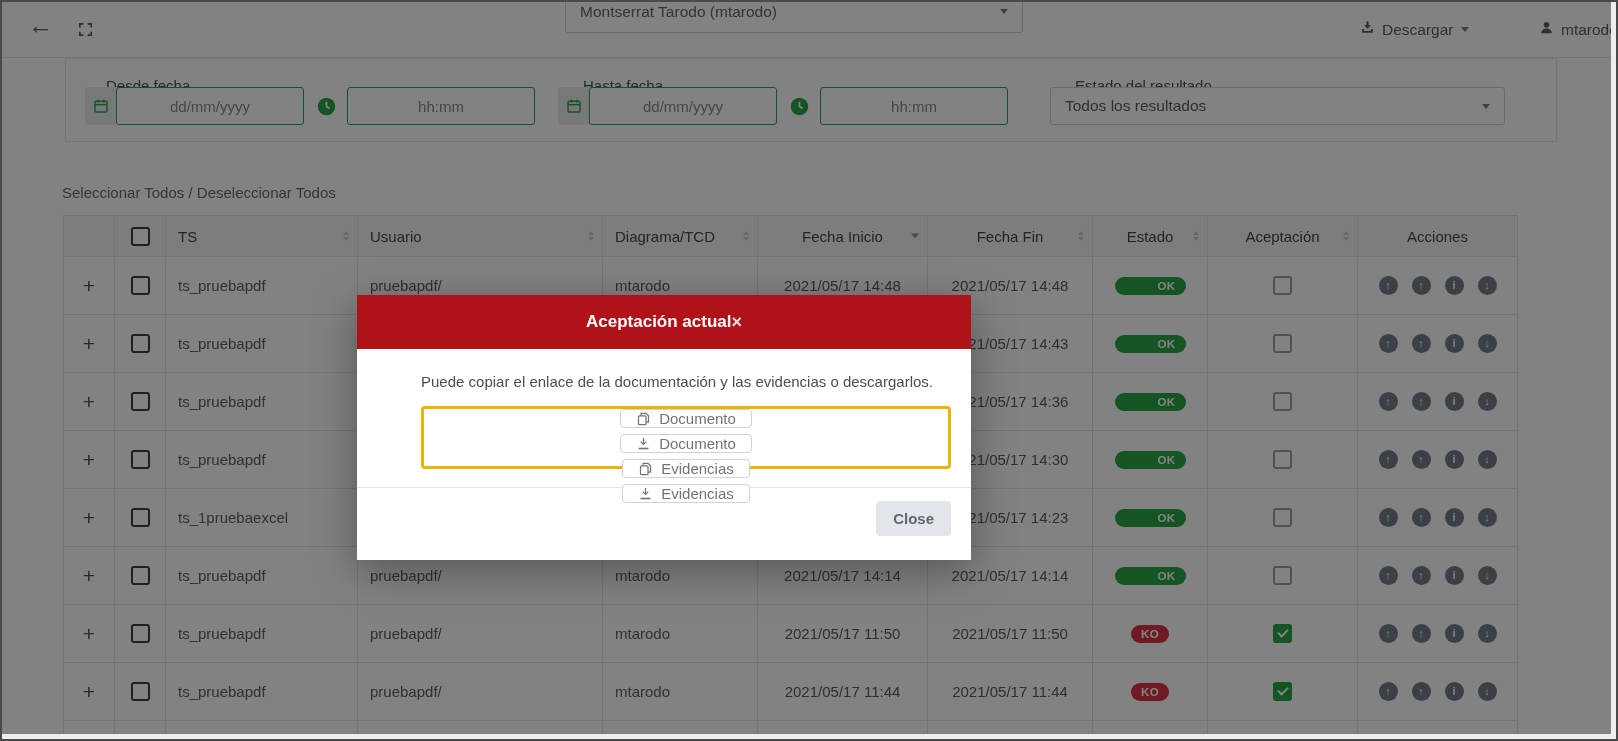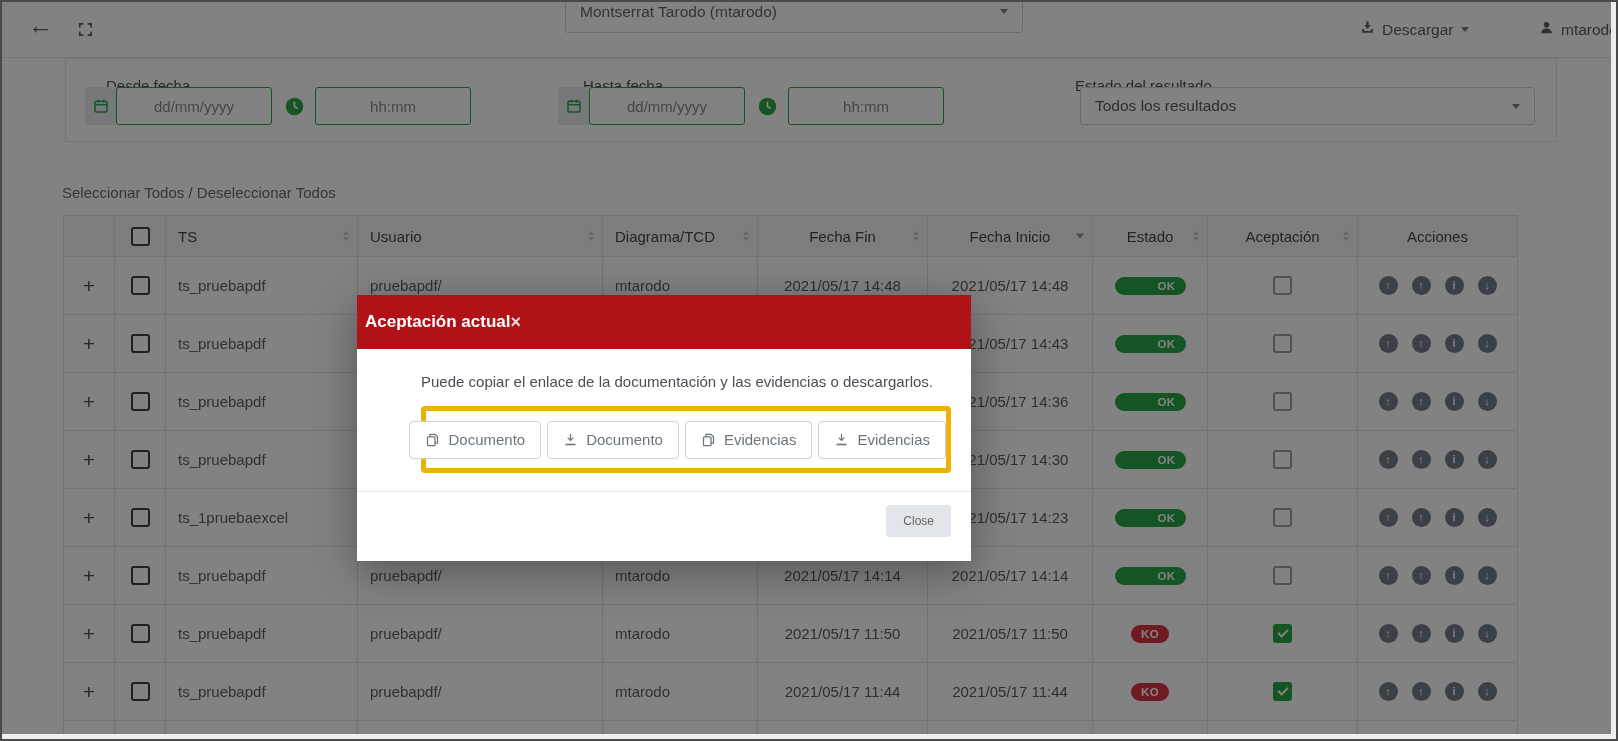--- a/index.html
+++ b/index.html
@@ -17,21 +17,21 @@
   .caret{width:0;height:0;border-left:4.5px solid transparent;border-right:4.5px solid transparent;border-top:5.5px solid #7a8086;display:inline-block;}
   .menu{position:absolute;top:0;height:55px;display:flex;align-items:center;gap:7px;color:#575e66;font-size:15.5px;cursor:pointer;}
   .menu-descargar{left:1358px;}
   .menu-user{left:1537px;}
 
   
   .filter-card{position:absolute;left:63px;top:56px;width:1492px;height:84px;border:1px solid #e2e5e8;box-sizing:border-box;background:#fff;}
   .flabel{position:absolute;top:18px;font-size:15px;color:#4c5257;}
   .fgroup{position:absolute;top:28px;display:flex;align-items:center;}
   .addon{width:31px;height:38px;background:#e9ecef;display:flex;align-items:center;justify-content:center;border-radius:3px 0 0 3px;}
-  .finput{width:156px;height:38px;box-sizing:border-box;border:1px solid #28a745;border-radius:3px;background:#fff;
+  .finput{width:188px;height:38px;box-sizing:border-box;border:1px solid #28a745;border-radius:3px;background:#fff;
           text-align:center;font-size:15px;color:#495057;font-family:"Liberation Sans","DejaVu Sans",sans-serif;outline:none;}
   .finput::placeholder{color:#838a91;}
   .clockwrap{margin:0 11px 0 13px;display:flex;align-items:center;}
   .fselect{position:absolute;top:28px;width:455px;height:38px;border:1px solid #cfd4da;border-radius:3px;box-sizing:border-box;
            display:flex;align-items:center;justify-content:space-between;padding:0 14px;font-size:15.5px;color:#565c63;background:#fff;cursor:pointer;}
 
   
   .select-links{position:absolute;left:60px;top:182px;font-size:15px;color:#656c73;cursor:pointer;}
 
   
@@ -58,32 +58,32 @@
   .badge.ok{background:#28a745;padding-left:41px;}
   .badge.ko{background:#dc3545;}
   .actions{gap:14px;}
   .acircle{width:19px;height:19px;border-radius:50%;background:#747f89;color:#fff;display:flex;align-items:center;justify-content:center;cursor:pointer;flex:0 0 auto;}
   .glyph{font-size:11px;font-weight:bold;line-height:1;}
   .datecell{color:#575d64;}
 
   
   .overlay{position:absolute;inset:0;background:rgba(0,0,0,0.49);z-index:50;}
   .modal{position:absolute;left:355px;top:293px;width:614px;background:#fff;z-index:100;box-shadow:0 10px 40px rgba(0,0,0,.35);}
-  .modal-header{height:54px;background:#b11218;display:flex;align-items:center;justify-content:flex-start;padding:0 8px;box-sizing:border-box;}
+  .modal-header{height:54px;background:#b11218;display:flex;align-items:center;justify-content:center;padding:0 8px;box-sizing:border-box;}
   .modal-title{color:#fff;font-size:17px;font-weight:bold;}
   .modal-x{color:rgba(255,255,255,.85);font-size:18px;font-weight:bold;cursor:pointer;line-height:1;}
   .modal-body{padding:24px 20px 18px;margin-left:44px;}
   .modal-msg{margin:0;font-size:15px;color:#494f55;}
-  .btn-panel{margin-top:16px;border:5px solid #eab308;border-radius:4px;height:57px;display:flex;align-items:center;justify-content:flex-end;gap:6px;}
+  .btn-panel{margin-top:16px;border:3px solid #eab308;border-radius:4px;height:57px;display:flex;align-items:center;justify-content:space-between;gap:6px;flex-direction:column;}
   .doc-btn{height:38px;border:1px solid #cdd3d9;border-radius:4px;background:#fff;color:#6c757d;font-size:15px;
            font-family:"Liberation Sans","DejaVu Sans",sans-serif;display:flex;align-items:center;gap:8px;padding:0 15px;cursor:pointer;}
   .bicon{display:flex;align-items:center;}
   .modal-footer{border-top:1px solid #e3e6e9;padding:13px 20px 24px;display:flex;justify-content:flex-end;}
-  .close-btn{background:#e2e6ea;border:none;border-radius:4px;color:#5f676e;font-size:12px;padding:9px 17px;cursor:pointer;
-             font-family:"Liberation Sans","DejaVu Sans",sans-serif;}
+  .close-btn{background:#e2e6ea;border:none;border-radius:4px;color:#5f676e;font-size:15px;padding:9px 17px;cursor:pointer;
+             font-family:"Liberation Sans","DejaVu Sans",sans-serif;font-weight:bold;}
 
   
   .hscrollbar{position:absolute;left:0;right:5px;bottom:0;height:5px;background:#eceef0;z-index:150;}
   .vscrollbar{position:absolute;right:0;top:0;bottom:0;width:5px;background:#eceef0;z-index:150;}
 </style>
 </head>
 <body>
 
 <div class="screen">
   <div class="page">
@@ -163,21 +163,21 @@
         <span class="clockwrap">
           <svg width="19" height="19" viewBox="0 0 24 24">
             <circle cx="12" cy="12" r="11" fill="#28a745"></circle>
               <path d="M12 6v6l4 2.5" stroke="#fff" stroke-width="2.2" fill="none"></path>
           </svg>
         </span>
         <input class="finput" placeholder="hh:mm" style="">
       </div>
 
       <div class="flabel" style="left:1009px">Estado del resultado</div>
-      <div class="fselect" style="left:1014px">
+      <div class="fselect" style="left:984px">
         <span>Todos los resultados</span>
         <span class="caret"></span>
       </div>
     </section>
 
     <div class="select-links">Seleccionar Todos / Deseleccionar Todos</div>
 
     <div class="table" id="table">
         <div class="trow thead">
           <div class="cell hcell left">
@@ -201,30 +201,30 @@
             </span>
           </div>
           <div class="cell hcell left">
             <span class="hlabel">Diagrama/TCD</span>
             <span class="sort">
               <span class="tri up"></span>
               <span class="tri down"></span>
             </span>
           </div>
           <div class="cell hcell center">
+            <span class="hlabel">Fecha Inicio</span>
+            <span class="sort">
+              <span class="tri down big"></span>
+            </span>
+          </div>
+          <div class="cell hcell center">
             <span class="hlabel">Fecha Fin</span>
             <span class="sort">
               <span class="tri up"></span>
               <span class="tri down"></span>
-            </span>
-          </div>
-          <div class="cell hcell center">
-            <span class="hlabel">Fecha Inicio</span>
-            <span class="sort">
-              <span class="tri down big"></span>
             </span>
           </div>
           <div class="cell hcell center">
             <span class="hlabel">Estado</span>
             <span class="sort">
               <span class="tri up"></span>
               <span class="tri down"></span>
             </span>
           </div>
           <div class="cell hcell center">

